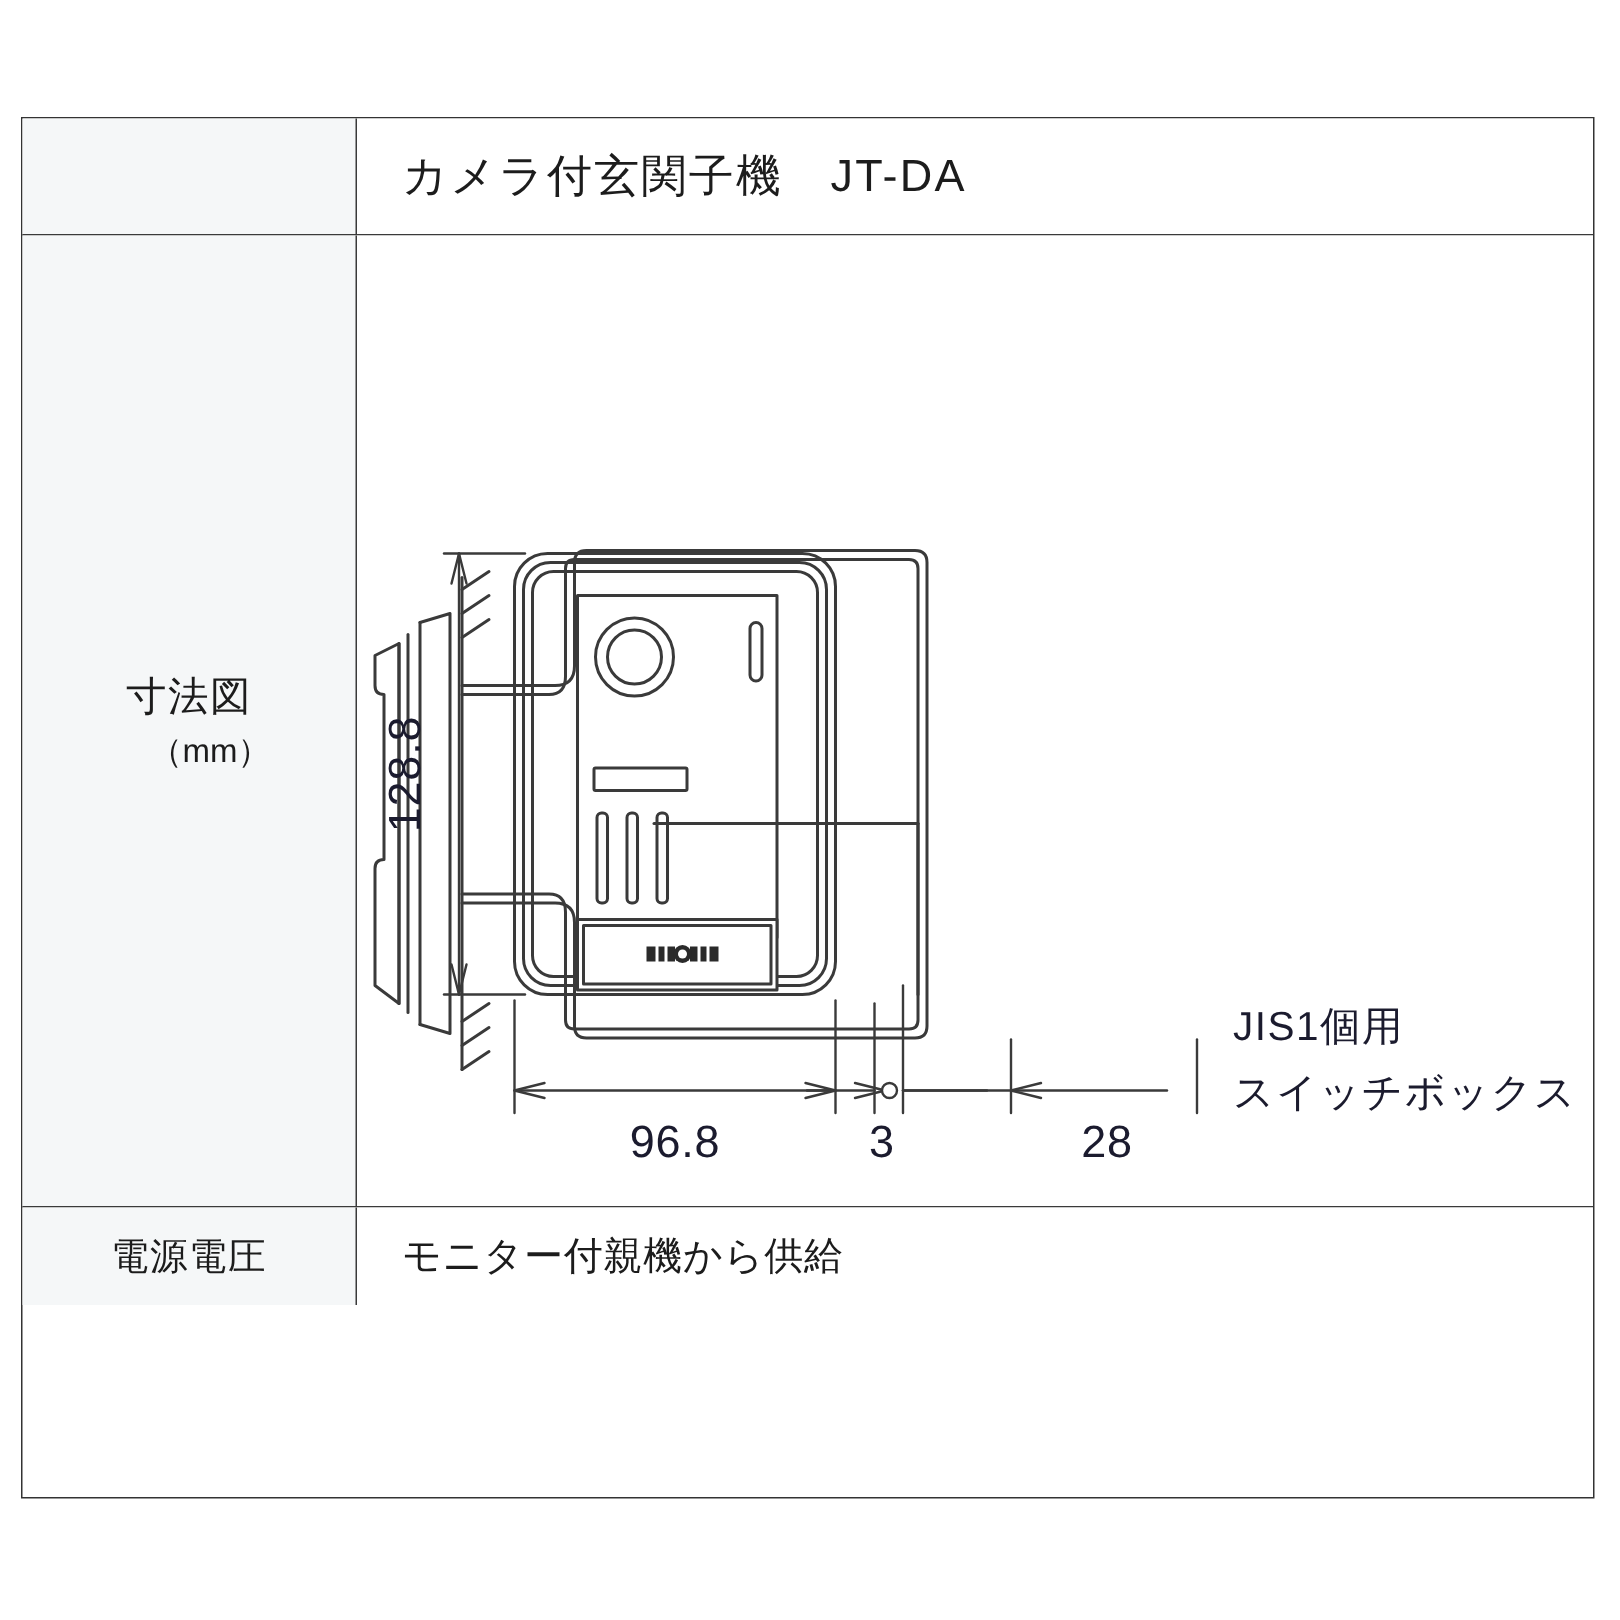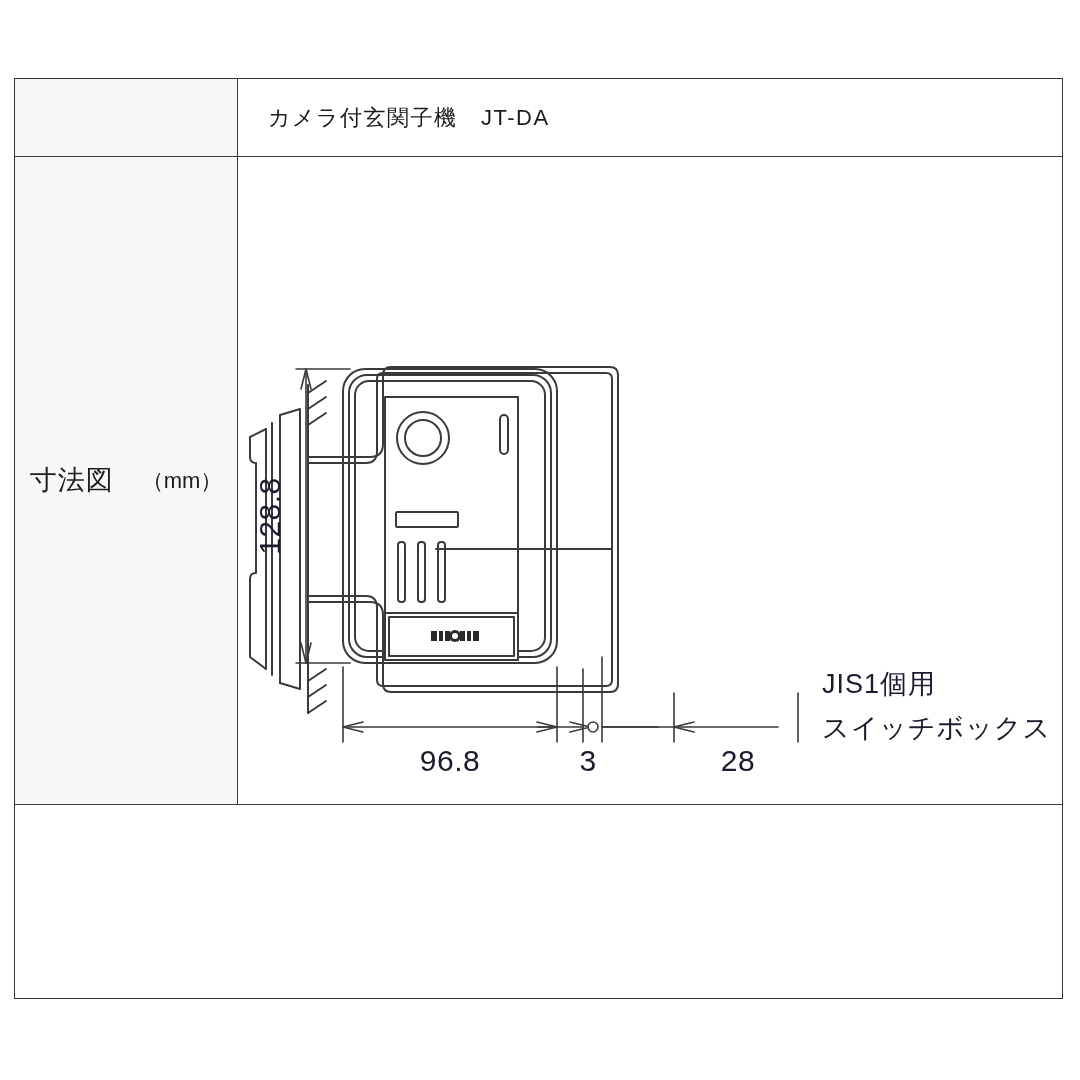--- a/index.html
+++ b/index.html
@@ -36,21 +36,21 @@
     border-top: 1.6px solid #3a3a3a;
   }
 
   .cell-label {
     width: 223px;
     flex: 0 0 223px;
     background: #f5f7f8;
     border-right: 1.6px solid #3a3a3a;
     box-sizing: border-box;
     display: flex;
-    flex-direction: row;
+    flex-direction: column;
     align-items: center;
     justify-content: center;
     text-align: center;
     font-size: 25px;
     letter-spacing: 1px;
     color: #1c1c1c;
   }
   .cell-value {
     flex: 1 1 auto;
     background: #ffffff;
@@ -59,21 +59,21 @@
     align-items: center;
     padding-left: 30px;
     font-size: 26px;
     letter-spacing: 0.5px;
     color: #1c1c1c;
   }
 
   
   .row-header { height: 77px; }
   .row-header .cell-value {
-    font-size: 22px;
+    font-size: 30px;
     letter-spacing: 1.5px;
   }
 
   
   .row-drawing { height: 648px; }
   .row-drawing .cell-label {
     font-size: 27px;
     line-height: 1.5;
   }
   .label-sub { font-size: 22px; letter-spacing: 0; margin-left: 28px; }
@@ -240,17 +240,19 @@
 
           <text class="callout-text" x="584" y="536">JIS1個用</text>
           <text class="callout-text" x="584" y="580">スイッチボックス</text>
         </svg>
       </div>
 
     </div>
   </div>
 
   <div class="row row-spec">
+    <div class="cell-label">電源電圧</div>
+    <div class="cell-value">モニター付親機から供給</div>
   </div>
 
 
 
 </div>
 
 </body></html>

